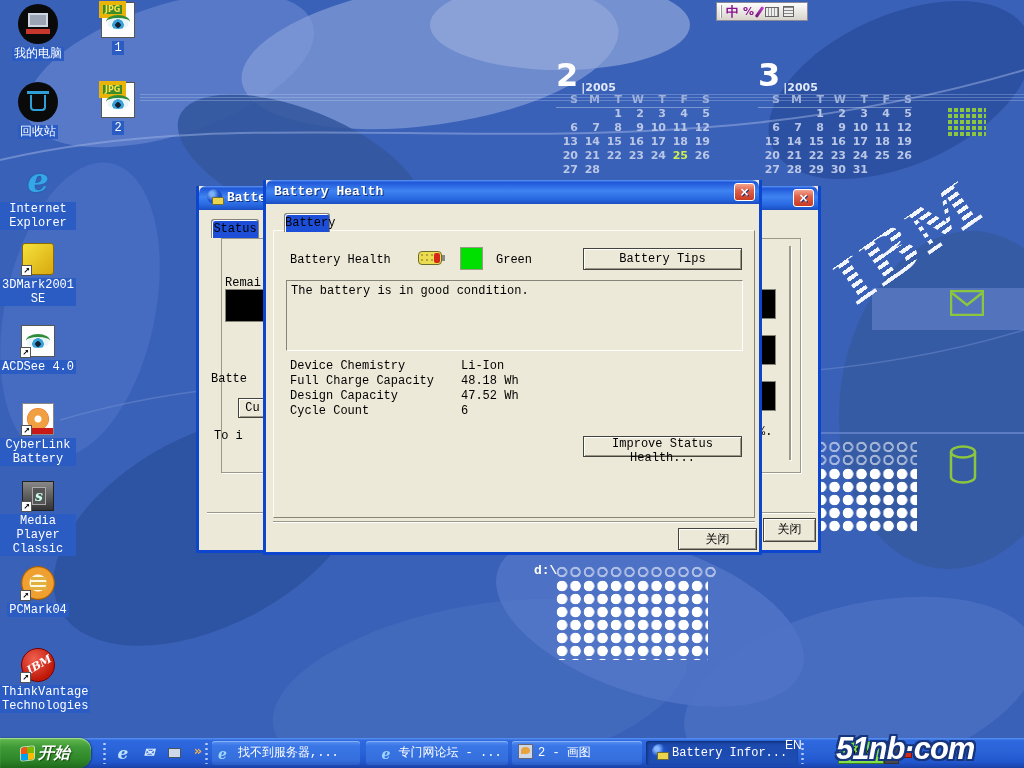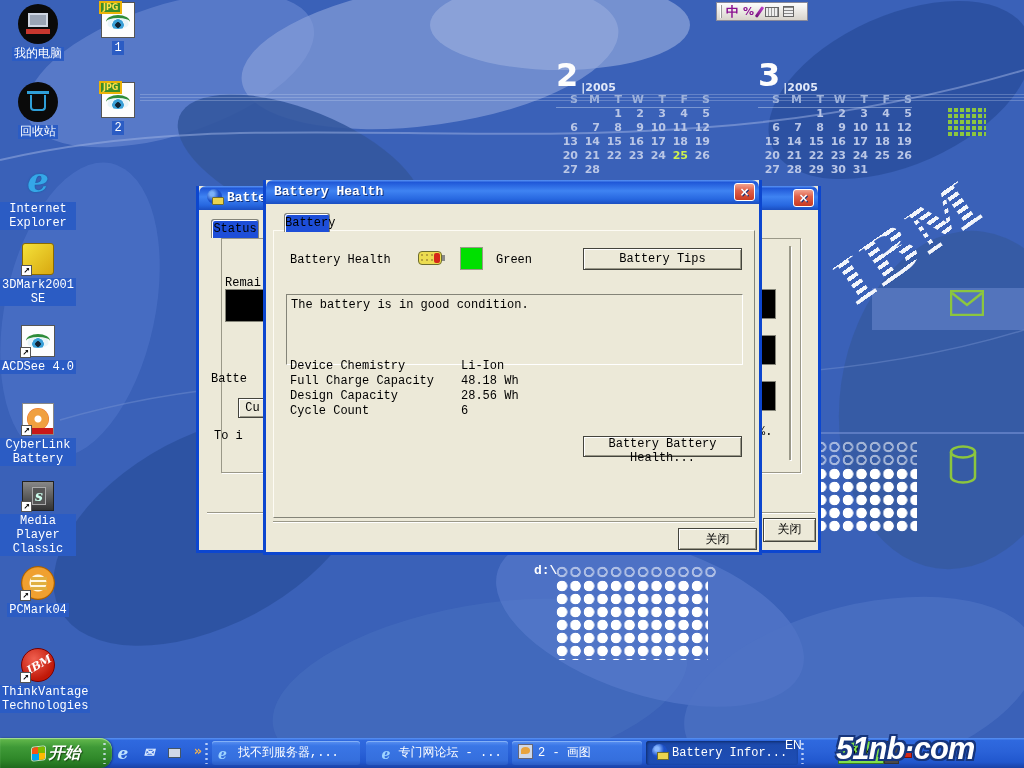--- a/index.html
+++ b/index.html
@@ -41,39 +41,39 @@
 
   
   .dicon { position:absolute; width:76px; text-align:center; z-index:1; cursor:default; }
   .dicon .art { position:relative; margin:0 auto; }
   .dicon .lbl { display:inline-block; margin-top:3px; background:#2b5cc4; color:#fff;
     font:12px "Liberation Mono", monospace; line-height:14px; padding:0 2px; }
   .shortcut-arrow { position:absolute; left:-2px; bottom:-2px; width:11px; height:11px; background:#fff;
     border:1px solid #555; font:bold 8px "DejaVu Sans",sans-serif; color:#000; line-height:9px; text-align:center; }
   .circle-art { width:40px; height:40px; border-radius:50%; background:#0a0a0a; position:relative; }
   .jpg-art { width:34px; height:36px; background:#fdfdfd; border:1px solid #555; position:relative; }
-  .jpg-tag { position:absolute; left:-3px; top:-2px; background:#3a8d28; color:#ffe24a; font:bold 8px "DejaVu Sans",sans-serif; padding:0 2px; border:2px solid #eab308; }
+  .jpg-tag { position:absolute; left:-3px; top:-2px; background:#3a8d28; color:#ffe24a; font:bold 8px "DejaVu Sans",sans-serif; padding:0 2px; border:4px solid #eab308; }
   .jpg-eye { position:absolute; left:4px; top:12px; width:24px; height:14px; border-radius:50%;
     background:radial-gradient(circle at 12px 7px, #123 2.5px, #3aa0d8 3px 5.5px, #e8f4f8 6px 10px, transparent 11px);
     border-top:3px solid #2f8d3a; }
   .ie-art { width:38px; height:38px; font:bold italic 34px "DejaVu Serif", serif; color:#35a7e8; line-height:38px;
     text-shadow:0 0 2px #0c5d9c; }
 
   
   .xp-window { position:absolute; background:#ece9d8; border-left:3px solid #0c46cf; border-right:3px solid #0c46cf; border-bottom:3px solid #0c46cf; }
   .xp-title { height:24px; margin:-0px; border-radius:7px 7px 0 0; position:relative;
     background:linear-gradient(180deg,#5b95f5 0%, #2058d8 10%, #3f83f2 45%, #2767e0 80%, #1b4ec0 100%);
     color:#fff; font:bold 13px "Liberation Mono", monospace; line-height:24px;
     text-shadow:1px 1px 0 #10307a; padding-left:8px; white-space:nowrap; overflow:hidden; }
   .xp-close { position:absolute; top:3px; right:4px; width:21px; height:18px; border-radius:3px;
     background:linear-gradient(180deg,#f2a490 0%, #e0614a 40%, #c93a22 100%);
     border:1px solid #fff; color:#fff; font:bold 12px "DejaVu Sans",sans-serif; text-align:center; line-height:16px; }
   .cbtn { background:#ece9d8; border:1px solid #44443c; box-shadow:inset 1px 1px 0 #fff, inset -1px -1px 0 #9a9888;
     font:12px "Liberation Mono", monospace; color:#000; text-align:center; position:absolute; }
-  .sunken { border-top:1px solid #848478; border-left:1px solid #848478; border-bottom:1px solid #fff; border-right:1px solid #fff;margin-top:14px; }
+  .sunken { border-top:1px solid #848478; border-left:1px solid #848478; border-bottom:1px solid #fff; border-right:1px solid #fff; }
   .groove { border:1px solid #9a9888; box-shadow:1px 1px 0 #fff; }
   .txt { position:absolute; font:12px "Liberation Mono", monospace; color:#000; white-space:nowrap; }
 
   
   #dlg { left:263px; top:180px; width:499px; height:375px; z-index:3; }
   #dlg .tab-page { position:absolute; left:7px; top:50px; width:482px; height:288px;
     border-top:1px solid #fdfbf4; border-left:1px solid #fdfbf4; border-right:1px solid #848478; border-bottom:1px solid #848478; }
   .tab { position:absolute; background:#1d4ed8; border:1px solid #848478; border-bottom:none;
     border-radius:3px 3px 0 0; box-shadow:inset 1px 1px 0 #fff; font:12px "Liberation Mono", monospace; text-align:center; }
   .batt-icon { position:absolute; width:24px; height:14px; border:1px solid #6d6d2f; border-radius:4px;
@@ -89,21 +89,21 @@
   
   #bgwin { left:196px; top:186px; width:625px; height:367px; z-index:2; }
   .bg-black-box { position:absolute; background:#000; border:1px solid #848478; }
   .title-ico { display:inline-block; width:15px; height:15px; vertical-align:-3px; margin-right:5px; position:relative;
     background:radial-gradient(circle at 5px 5px,#7ab0f8 2px,#1c50c8 7px); border-radius:50%; }
   .title-ico::after { content:""; position:absolute; right:-2px; bottom:-1px; width:10px; height:6px; background:#ecd44e; border:1px solid #6d6d2f; border-radius:1px; }
 
   
   #taskbar { position:absolute; left:0; top:738px; width:1024px; height:30px; z-index:5;
     background:linear-gradient(180deg,#5a93f4 0%, #2f69df 8%, #2a62d8 45%, #2157ce 80%, #1941a5 100%); }
-  #start-btn { position:absolute; left:0; top:0; width:112px; height:30px; border-radius:0 12px 12px 0;
+  #start-btn { position:absolute; left:0; top:0; width:91px; height:30px; border-radius:0 12px 12px 0;
     background:linear-gradient(180deg,#66bb4e 0%, #3f9a37 30%, #2f8829 70%, #1f6a1c 100%);
     box-shadow:inset 0 1px 1px #a6e096, 1px 0 2px rgba(0,0,0,.4); color:#fff;
     font:bold italic 16px "Liberation Sans", sans-serif; line-height:30px; text-align:center; text-shadow:1px 1px 1px #1a4a12; }
   .win-flag { display:inline-block; width:13px; height:13px; vertical-align:-2px; margin-right:4px; border-radius:2px;
     background:conic-gradient(#7cbb00 0 25%, #ffbb00 0 50%, #00a1f1 0 75%, #f65314 0 100%); transform:skewY(-6deg);
     box-shadow:0 0 0 1px rgba(255,255,255,.7); }
   .tb-sep { position:absolute; top:4px; width:3px; height:22px;
     background-image:radial-gradient(circle at 1.5px 2px, rgba(220,232,255,.8) 1px, transparent 1.4px); background-size:3px 5px; }
   .ql-icon { position:absolute; top:5px; width:20px; height:20px; font:bold italic 17px "DejaVu Serif", serif;
     color:#bfe3ff; text-align:center; line-height:20px; }
@@ -324,25 +324,25 @@
     <div class="txt" style="left:230px; top:73px;">Green</div>
     <button class="cbtn" style="left:317px; top:68px; width:159px; height:22px;">Battery Tips</button>
 
     <div class="sunken" style="position:absolute; left:20px; top:100px; width:457px; height:71px;">
       <div style="font:12px 'Liberation Mono',monospace; padding:3px 4px;">The battery is in good condition.</div>
     </div>
 
     <div style="position:absolute; left:24px; top:178px;" id="info-rows">
         <div class="info-row"><span class="info-label">Device Chemistry</span><span class="info-value">Li-Ion</span></div>
         <div class="info-row"><span class="info-label">Full Charge Capacity</span><span class="info-value">48.18 Wh</span></div>
-        <div class="info-row"><span class="info-label">Design Capacity</span><span class="info-value">28.56 Wh</span></div>
+        <div class="info-row"><span class="info-label">Design Capacity</span><span class="info-value">47.52 Wh</span></div>
         <div class="info-row"><span class="info-label">Cycle Count</span><span class="info-value">6</span></div>
       </div>
 
-    <button class="cbtn" style="left:317px; top:256px; width:159px; height:21px;">Battery Battery Health...</button>
+    <button class="cbtn" style="left:317px; top:256px; width:159px; height:21px;">Improve Status Health...</button>
 
     <div class="hsep" style="left:7px; top:341px; width:482px;"></div>
     <button class="cbtn" style="left:412px; top:348px; width:79px; height:22px;">关闭</button>
   </div>
 
   <div id="taskbar">
     <div id="start-btn"><span class="win-flag"></span><span>开始</span></div>
     <div class="tb-sep" style="left:103px"></div>
     <div class="ql-icon" style="left:113px">e</div>
     <div class="ql-icon" style="left:139px; font-size:13px; color:#d8e8ff;">✉</div>

